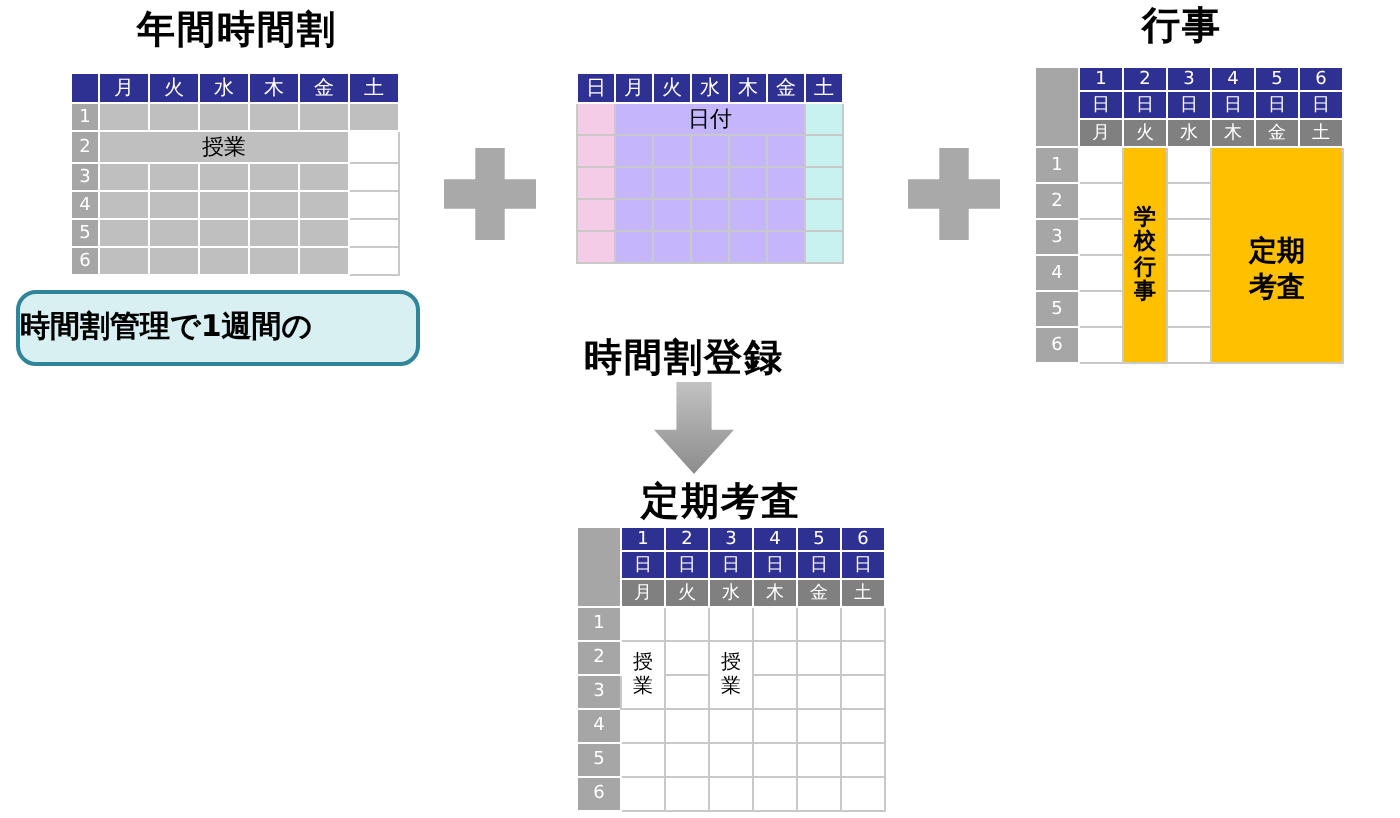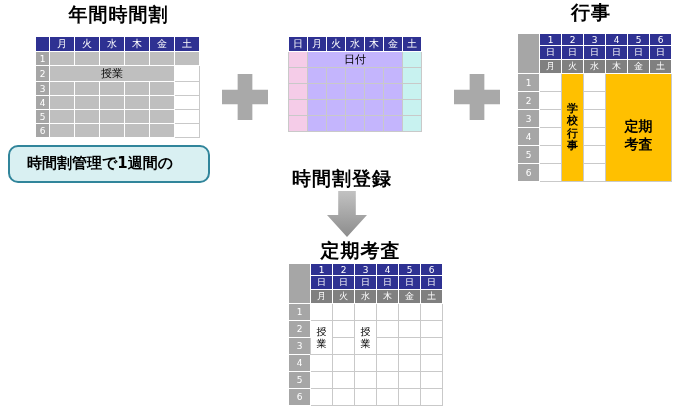--- a/index.html
+++ b/index.html
@@ -46,21 +46,21 @@
 
   .plus { position:absolute; width:46px; height:46px; background:#a9a9a9;
     clip-path:polygon(34% 0,66% 0,66% 34%,100% 34%,100% 66%,66% 66%,66% 100%,34% 100%,34% 66%,0 66%,0 34%,34% 34%); }
 
   .arrow-down { position:absolute; left:327px; top:191px; width:40px; height:46px;
     background:linear-gradient(to bottom,#c2c2c2,#8c8c8c);
     clip-path:polygon(28% 0,72% 0,72% 52%,100% 52%,50% 100%,0 52%,28% 52%); }
 
   .callout { position:absolute; left:8px; top:145px; width:202px;
     background:var(--callout-bg,#d9f0f2); border:2px solid var(--callout-border,#31859b);
-    border-radius:10px; padding:6px 17px; font-size:15px; font-weight:bold; line-height:1.45; }
+    border-radius:10px; padding:6px 0; font-size:15px; font-weight:bold; line-height:1.45; }
 </style>
 </head>
 <body>
 
 <div class="canvas">
 
   <div class="sec-title" style="left:35px; top:2px; width:167px">年間時間割</div>
   <table class="tbl annual" id="annual-tbl" style="left:35px; top:36px">
       <tbody>
         <tr>

